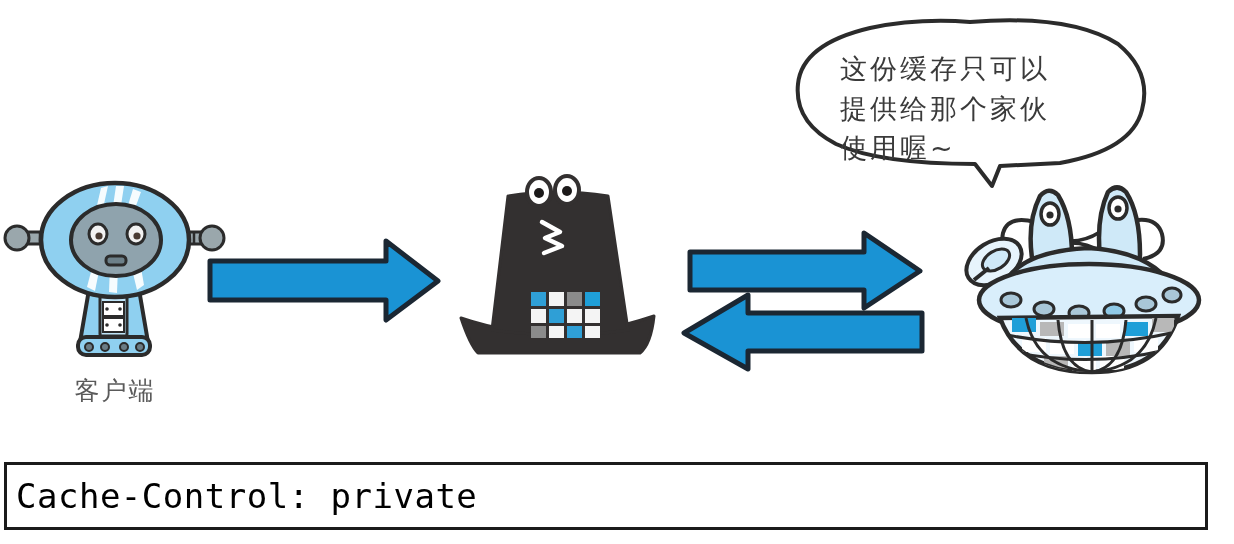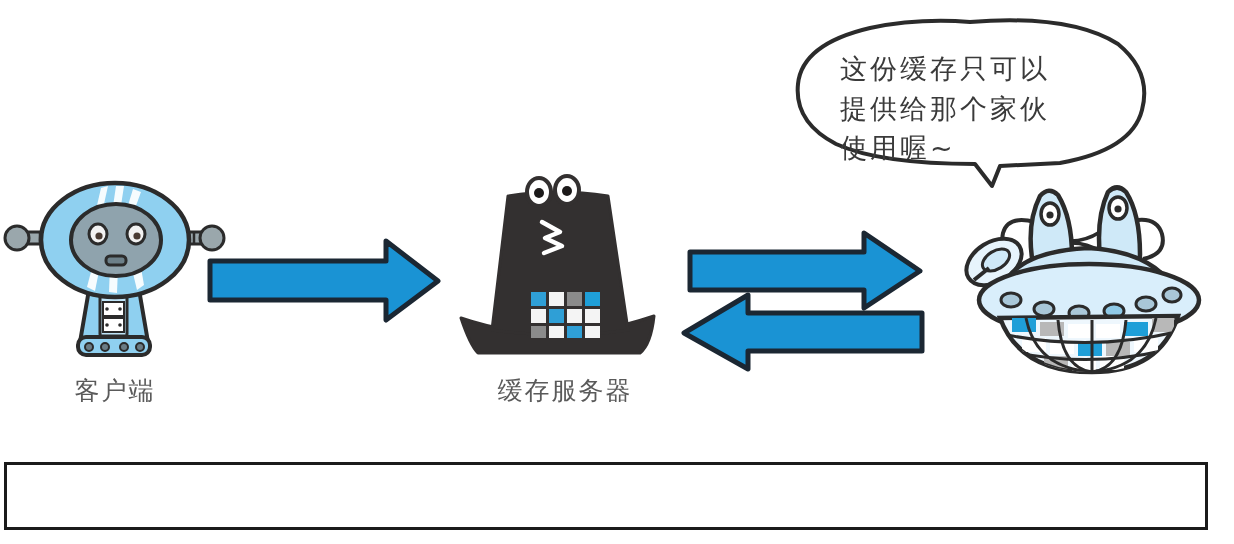--- a/index.html
+++ b/index.html
@@ -256,17 +256,17 @@
                Q794 122 798 84
                Q802 44 870 28
                Q918 18 970 22 Z" fill="#ffffff" stroke="#2b2b2b" stroke-width="4" stroke-linejoin="round"></path>
       <text class="bubble-line" x="840" y="78">这份缓存只可以</text>
       <text class="bubble-line" x="840" y="118">提供给那个家伙</text>
       <text class="bubble-line" x="840" y="157">使用喔~</text>
     </g>
   </svg>
 
   <div class="node-label" id="label-client">客户端</div>
-  <div class="node-label" id="label-cache">缓存服务器</div>
 
   <div id="header-box"></div>
+  <div id="header-text">Cache-Control: private</div>
 
 </div>
 
 </body></html>

